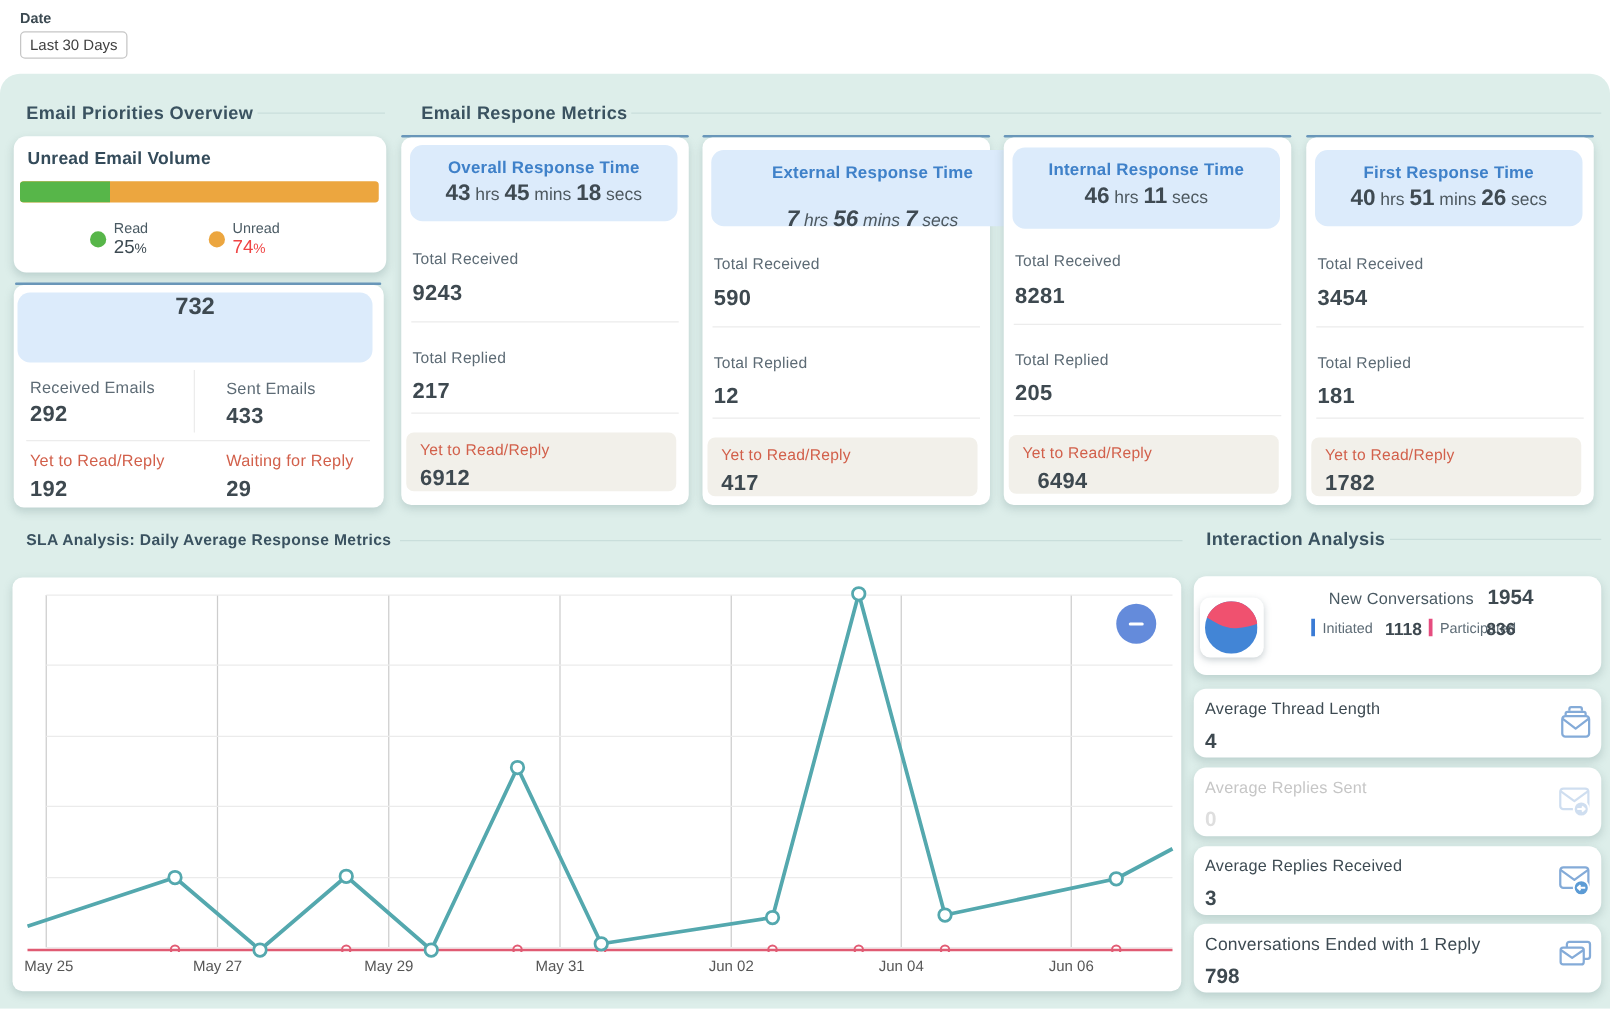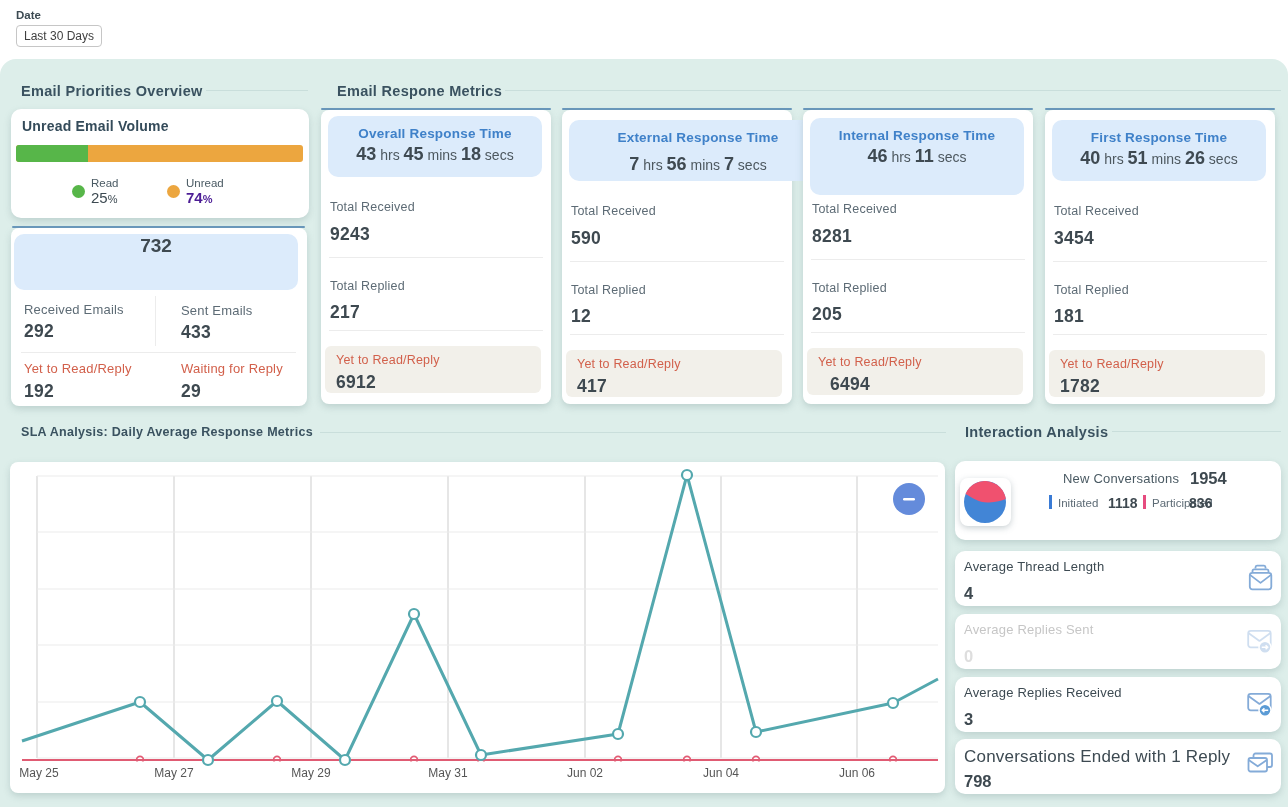--- a/index.html
+++ b/index.html
@@ -46,21 +46,21 @@
   <div class="card" style="left:11px;top:109px;width:298px;height:109px;"></div>
   <div class="abs" style="left:22px;top:118px;font-size:14px;font-weight:bold;color:#344b5a;letter-spacing:0.2px;">Unread Email Volume</div>
   <div class="abs" style="left:16px;top:145px;width:287px;height:17px;border-radius:3px;overflow:hidden;background:#eca63f;">
     <div style="position:absolute;left:0;top:0;width:72px;height:17px;background:#57b649;"></div>
   </div>
   <div class="abs" style="left:72px;top:185px;width:13px;height:13px;border-radius:50%;background:#57b649;"></div>
   <div class="abs" style="left:91px;top:177px;font-size:11.5px;color:#4a5a63;">Read</div>
   <div class="abs" style="left:91px;top:189px;font-size:15px;color:#3d4a52;">25<span style="font-size:11px;">%</span></div>
   <div class="abs" style="left:167px;top:185px;width:13px;height:13px;border-radius:50%;background:#eca63f;"></div>
   <div class="abs" style="left:186px;top:177px;font-size:11.5px;color:#4a5a63;">Unread</div>
-  <div class="abs" style="left:186px;top:189px;font-size:15px;color:#4c1d95;font-weight:bold;">74<span style="font-size:11px;">%</span></div>
+  <div class="abs" style="left:186px;top:189px;font-size:15px;color:#ef4444;">74<span style="font-size:11px;">%</span></div>
 
   <div class="topline" style="left:12px;top:226px;width:293px;"></div>
   <div class="card" style="left:11px;top:228px;width:296px;height:178px;border-radius:8px;"></div>
   <div class="bluebox" style="left:14px;top:234px;width:284px;height:56px;">
     <div style="font-size:19px;font-weight:bold;color:#3e4950;margin-top:1px;">732</div>
   </div>
   <div class="lab" style="left:24px;top:302px;font-size:13px;">Received Emails</div>
   <div class="num" style="left:24px;top:321px;">292</div>
   <div class="abs" style="left:155px;top:296px;width:1px;height:50px;background:#ececec;"></div>
   <div class="lab" style="left:181px;top:303px;font-size:13px;">Sent Emails</div>
@@ -84,34 +84,34 @@
   <div class="lab" style="left:330px;top:279px;">Total Replied</div>
   <div class="num" style="left:330px;top:302px;">217</div>
   <div class="div" style="left:329px;top:330px;width:214px;"></div>
   <div class="beige" style="left:325px;top:346px;width:216px;height:47px;"></div>
   <div class="salmon" style="left:336px;top:353px;">Yet to Read/Reply</div>
   <div class="num" style="left:336px;top:372px;">6912</div>
   <div class="topline" style="left:562px;top:108px;width:230px;"></div>
   <div class="card" style="left:562px;top:110px;width:230px;height:294px;border-radius:8px;"></div>
   <div class="bluebox" style="left:569px;top:120px;width:258px;height:61px;">
     <div class="btitle" style="margin-top:10px;">External Response Time</div>
-    <div style="margin-top:9px;"><span class="tnum">7</span><span class="tunit"> hrs </span><span class="tnum">56</span><span class="tunit"> mins </span><span class="tnum">7</span><span class="tunit"> secs</span></div>
+    <div style="margin-top:20px;font-style:italic;"><span class="tnum">7</span><span class="tunit"> hrs </span><span class="tnum">56</span><span class="tunit"> mins </span><span class="tnum">7</span><span class="tunit"> secs</span></div>
   </div>
   <div class="lab" style="left:571px;top:204px;">Total Received</div>
   <div class="num" style="left:571px;top:228px;">590</div>
   <div class="div" style="left:570px;top:261px;width:214px;"></div>
   <div class="lab" style="left:571px;top:283px;">Total Replied</div>
   <div class="num" style="left:571px;top:306px;">12</div>
   <div class="div" style="left:570px;top:334px;width:214px;"></div>
   <div class="beige" style="left:566px;top:350px;width:216px;height:47px;"></div>
   <div class="salmon" style="left:577px;top:357px;">Yet to Read/Reply</div>
   <div class="num" style="left:577px;top:376px;">417</div>
   <div class="topline" style="left:803px;top:108px;width:230px;"></div>
   <div class="card" style="left:803px;top:110px;width:230px;height:294px;border-radius:8px;"></div>
-  <div class="bluebox" style="left:810px;top:118px;width:214px;height:77px;">
+  <div class="bluebox" style="left:810px;top:118px;width:214px;height:65px;">
     <div class="btitle" style="margin-top:10px;">Internal Response Time</div>
     <div style="margin-top:3px;"><span class="tnum">46</span><span class="tunit"> hrs </span><span class="tnum">11</span><span class="tunit"> secs</span></div>
   </div>
   <div class="lab" style="left:812px;top:202px;">Total Received</div>
   <div class="num" style="left:812px;top:226px;">8281</div>
   <div class="div" style="left:811px;top:259px;width:214px;"></div>
   <div class="lab" style="left:812px;top:281px;">Total Replied</div>
   <div class="num" style="left:812px;top:304px;">205</div>
   <div class="div" style="left:811px;top:332px;width:214px;"></div>
   <div class="beige" style="left:807px;top:348px;width:216px;height:47px;"></div>
@@ -233,21 +233,21 @@
   <div class="card" style="left:955px;top:677px;width:326px;height:55px;"></div>
   <div class="abs" style="left:964px;top:685px;font-size:13px;color:#3d4a52;letter-spacing:0.2px;">Average Replies Received</div>
   <div class="abs" style="left:964px;top:710px;font-size:16.5px;font-weight:bold;color:#3e4950;">3</div>
   <div class="ic" style="left:1247px;top:687px;opacity:1;"><svg width="27" height="32" viewBox="0 0 27 32" fill="none" stroke="#84abd8" stroke-width="1.8" stroke-linejoin="round">
  <rect x="1.2" y="6.8" width="22.5" height="16.5" rx="2.5"></rect>
  <path d="M1.4,8.9 L12.5,16.9 L23.5,8.9"></path>
  <circle cx="18" cy="23.2" r="6" fill="#5b9bd5" stroke="#fff" stroke-width="1.5"></circle>
  <path d="M21.2,23.2 L15.4,23.2 M17.4,21.2 L15.2,23.2 L17.4,25.2" stroke="#fff" stroke-width="1.5" fill="none"></path>
 </svg></div>
   <div class="card" style="left:955px;top:739px;width:326px;height:55px;"></div>
-  <div class="abs" style="left:964px;top:747px;font-size:17px;color:#3d4a52;letter-spacing:0.2px;">Conversations Ended with 1 Reply</div>
+  <div class="abs" style="left:964px;top:747px;font-size:14px;color:#3d4a52;letter-spacing:0.2px;">Conversations Ended with 1 Reply</div>
   <div class="abs" style="left:964px;top:772px;font-size:16.5px;font-weight:bold;color:#3e4950;">798</div>
   <div class="ic" style="left:1247px;top:749px;opacity:1;"><svg width="27" height="32" viewBox="0 0 27 32" fill="none" stroke="#84abd8" stroke-width="1.8" stroke-linejoin="round">
  <rect x="6.5" y="4.5" width="18.5" height="13.5" rx="2"></rect>
  <rect x="1.5" y="9" width="18.5" height="13.5" rx="2" fill="#fff"></rect>
  <path d="M1.7,11 L10.7,17.3 L19.8,11"></path>
 </svg></div>
     </div>
 </div>
 
 </body></html>

